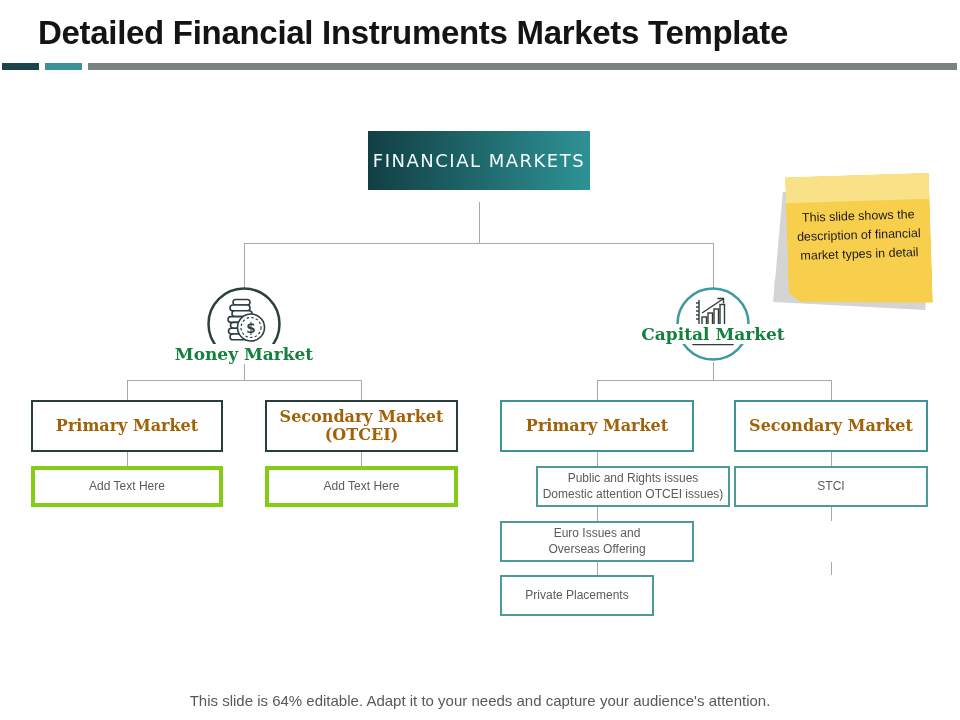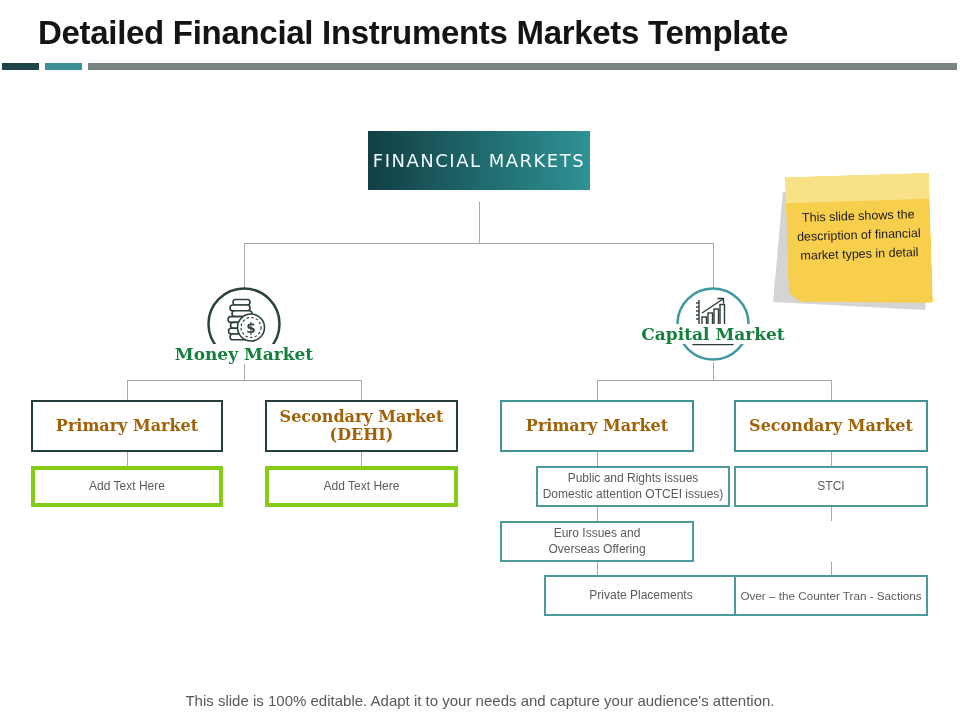--- a/index.html
+++ b/index.html
@@ -162,21 +162,21 @@
   </svg>
 
   <div class="branch-label" style="left:244px;top:344px;">Money Market</div>
   <div class="branch-label" style="left:713px;top:324px;">Capital Market</div>
 
   <div class="header-box border-dark" style="left:31px;top:400px;width:192px;height:52px;">
     <span>Primary Market</span>
   </div>
   <div class="header-box border-dark" style="left:265px;top:400px;width:193px;height:52px;">
     <span>Secondary Market</span>
-    <span>(DEHI)</span>
+    <span>(OTCEI)</span>
   </div>
 
   <div class="header-box border-teal" style="left:500px;top:400px;width:194px;height:52px;">
     <span>Primary Market</span>
   </div>
   <div class="header-box border-teal" style="left:734px;top:400px;width:194px;height:52px;">
     <span>Secondary Market</span>
   </div>
 
   <div class="sub-box sub-border-dark" style="left:31px;top:466px;width:192px;height:41px;">
@@ -190,22 +190,19 @@
     <span>Public and Rights issues</span>
     <span>Domestic attention OTCEI  issues)</span>
   </div>
   <div class="sub-box sub-border-teal" style="left:734px;top:466px;width:194px;height:41px;">
     <span>STCI</span>
   </div>
   <div class="sub-box sub-border-teal" style="left:500px;top:521px;width:194px;height:41px;">
     <span>Euro Issues and</span>
     <span>Overseas Offering</span>
   </div>
-  <div class="sub-box sub-border-teal" style="left:500px;top:575px;width:194px;height:41px;margin-left:44px;">
+  <div class="sub-box sub-border-teal" style="left:500px;top:575px;width:154px;height:41px;">
     <span>Private Placements</span>
   </div>
-  <div class="sub-box sub-border-teal" style="left:734px;top:575px;width:194px;height:41px;">
-    <span class="nowrap">Over – the Counter Tran - Sactions</span>
-  </div>
-
-  <div class="footer">This slide is 100% editable. Adapt it to your needs and capture your audience's attention.</div>
+
+  <div class="footer">This slide is 64% editable. Adapt it to your needs and capture your audience's attention.</div>
 
 </div>
 
 </body></html>

